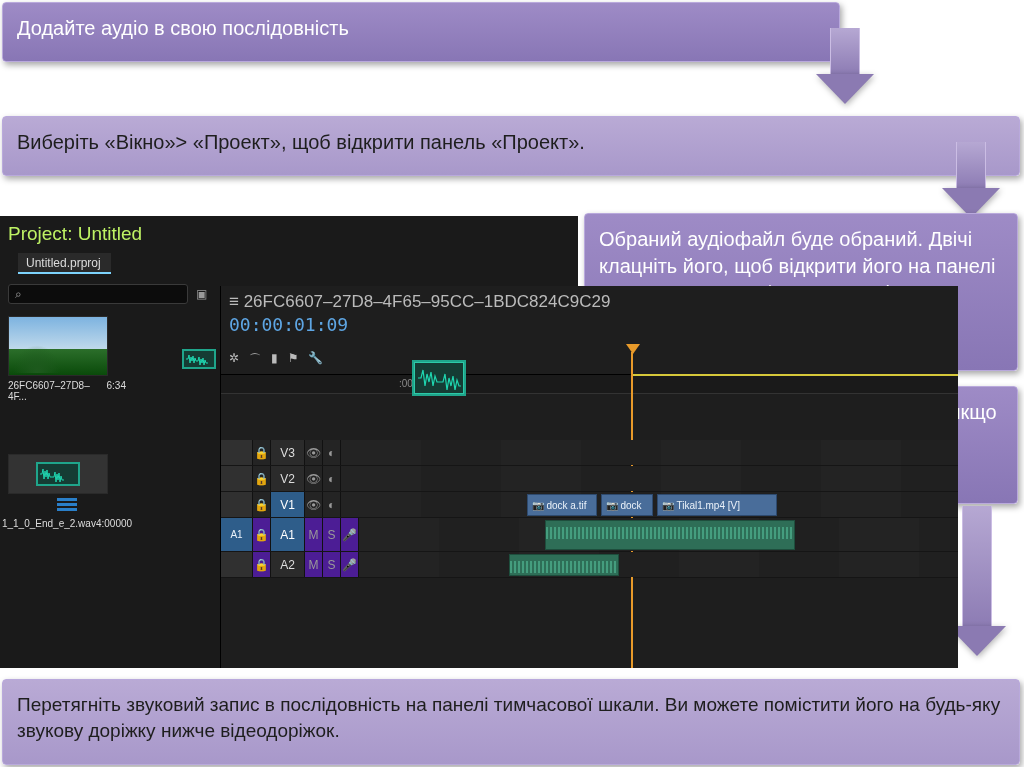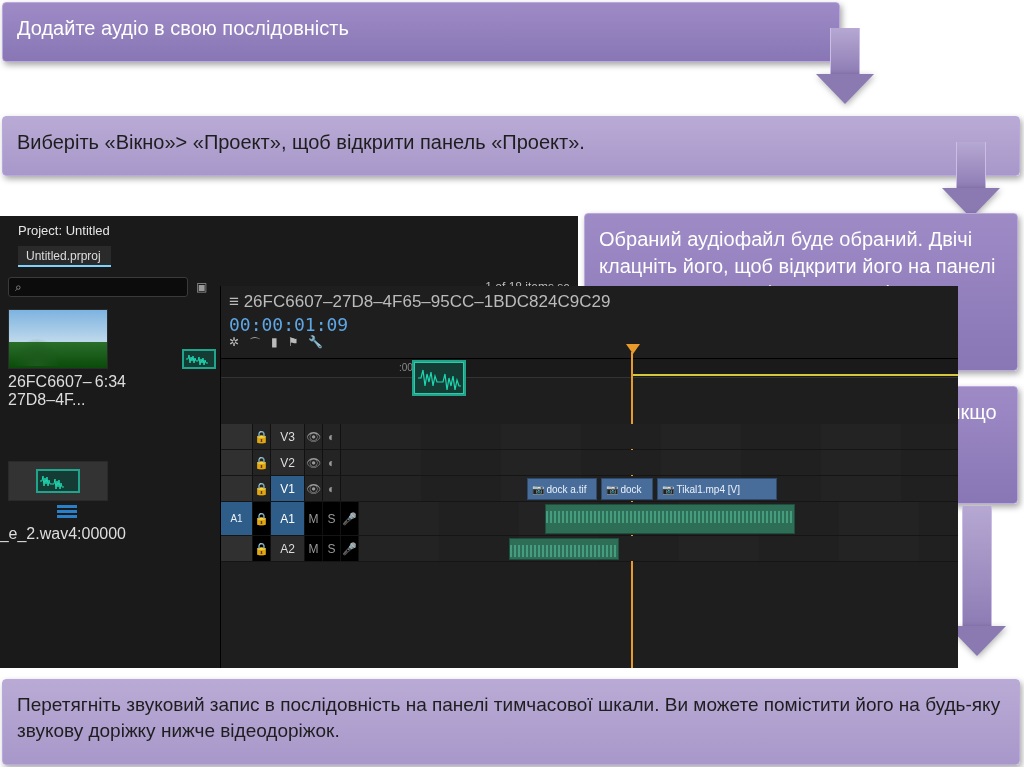--- a/index.html
+++ b/index.html
@@ -51,23 +51,23 @@
     left: 0;
     top: 216px;
     width: 578px;
     height: 452px;
     background: #1a1a1a;
     color: #ddd;
     font-size: 12px;
     font-family: 'Segoe UI', Arial, sans-serif;
   }
   .panel-title {
-    padding: 7px 8px 0 18px;
-    color: #e5e5e5;
-    font-size: 13px;
+    padding: 7px 8px 0 8px;
+    color: #bef264;
+    font-size: 19px;
   }
   .proj-file {
     display: inline-block;
     margin: 8px 0 6px 18px;
     padding: 3px 10px 2px 8px;
     background: #2a2a2a;
     border-bottom: 2px solid #7dd3fc;
     font-size: 12px;
     color: #ddd;
   }
@@ -110,46 +110,46 @@
     content:""; position:absolute; left:4px; bottom:2px; width:48px; height:28px;
     background: radial-gradient(ellipse at 50% 100%, #1e5a1e 0%, transparent 70%);
   }
   .aud-icon {
     width: 34px; height: 20px;
     border: 2px solid #1fa58b;
     background: #153c34;
     display:flex;align-items:center;justify-content:center;
   }
   .aud-icon svg { display:block; }
-  .clip-label { display:flex; justify-content:flex-end; color:#ddd; font-size:16px; margin-top:4px; }
+  .clip-label { display:flex; justify-content:center; color:#ddd; font-size:10px; margin-top:4px; }
   .bin-cell { width: 118px; }
   .bars-icon { width:20px;height:14px;display:flex;flex-direction:column;gap:2px; }
   .bars-icon span{height:3px;background:#2a7fc9;}
 
   
   .timeline {
     position:absolute; left:220px; top:70px; right:-380px; bottom:0;
     background:#1e1e1e; border-left:1px solid #000;
   }
   .tl-head {
     padding: 6px 8px 0 8px;
     color:#bbb; font-size:17px;
   }
   .tc {
-    margin: 2px 0 0 8px; font-size:18px; color:#5ea6e4; font-family: monospace;font-weight:500;
+    margin: 2px 0 16px 8px; font-size:18px; color:#5ea6e4; font-family: monospace;font-weight:500;
   }
   .tool-icons{ display:flex; gap:10px; padding:0 8px 6px 8px; color:#bbb; font-size:12px;}
   .ruler {
     height: 20px; background:#1a1a1a; border-top:1px solid #000; border-bottom:1px solid #333;
     position:relative; color:#888; font-size:10px; padding-left:170px;
   }
   .ruler span{ position:absolute; top:3px; }
 
   .track-row{display:flex;height:26px;border-bottom:1px solid #151515;background:#242424;}
-  .track-row.audio-tr{background:#000000;}
+  .track-row.audio-tr{background:#4c1d95;}
   .src-patch{width:32px;background:#303030;border-right:1px solid #111;display:flex;align-items:center;justify-content:center;font-size:10px;color:#ccc;}
   .src-patch.on{background:#2e5d8a;color:#eaf1f9;}
   .lock-col{width:18px;border-right:1px solid #111;display:flex;align-items:center;justify-content:center;color:#888;}
   .trk-name{width:34px;border-right:1px solid #111;display:flex;align-items:center;justify-content:center;font-size:12px;background:#2b2b2b;color:#ddd;}
   .trk-name.blue{background:#2e5d8a;color:#fff;}
   .tog-col{width:18px;border-right:1px solid #111;display:flex;align-items:center;justify-content:center;color:#999;}
   .track-content{flex:1;position:relative;background:repeating-linear-gradient(90deg,#232323 0,#232323 80px,#202020 80px,#202020 160px);}
 
   .clip-v{position:absolute;top:2px;height:22px;background:#496d9a;border:1px solid #2e4a6e;font-size:10px;color:#eaf1f9;padding:0 4px;display:flex;align-items:center;gap:2px;overflow:hidden;}
   .clip-a{position:absolute;top:2px;height:22px;background:#2e6e57;border:1px solid #1e4e3d;overflow:hidden;}

